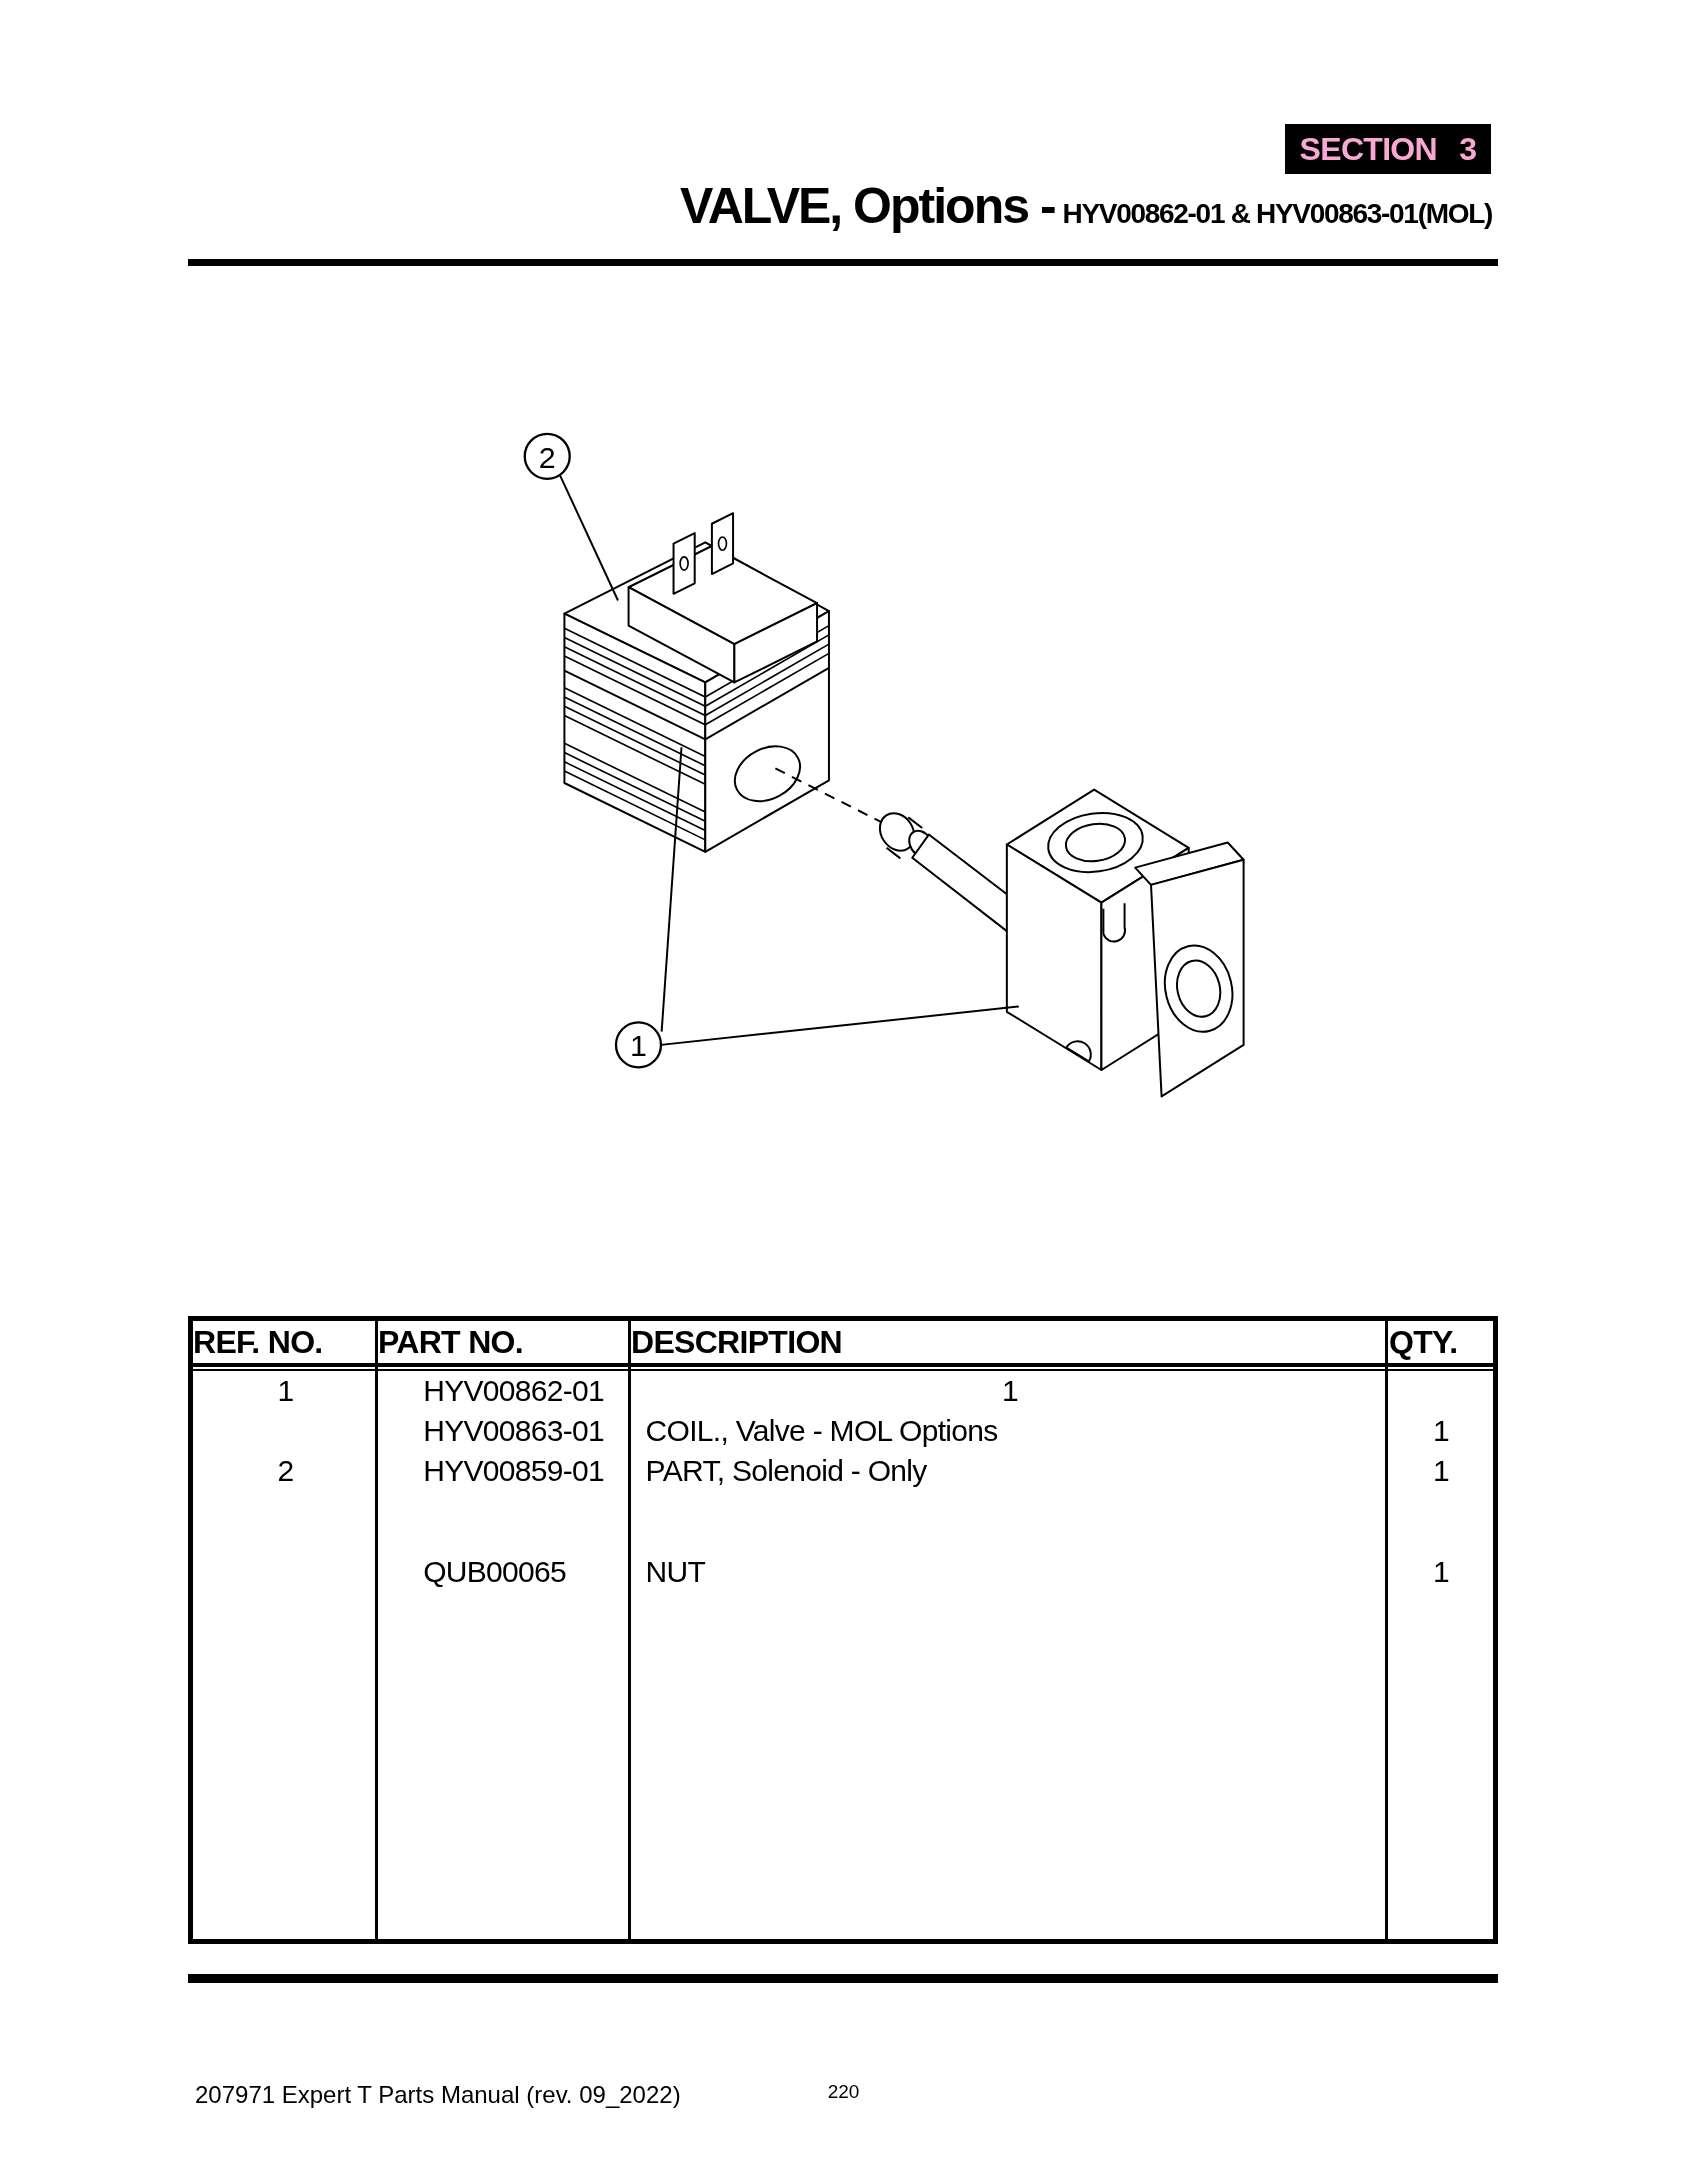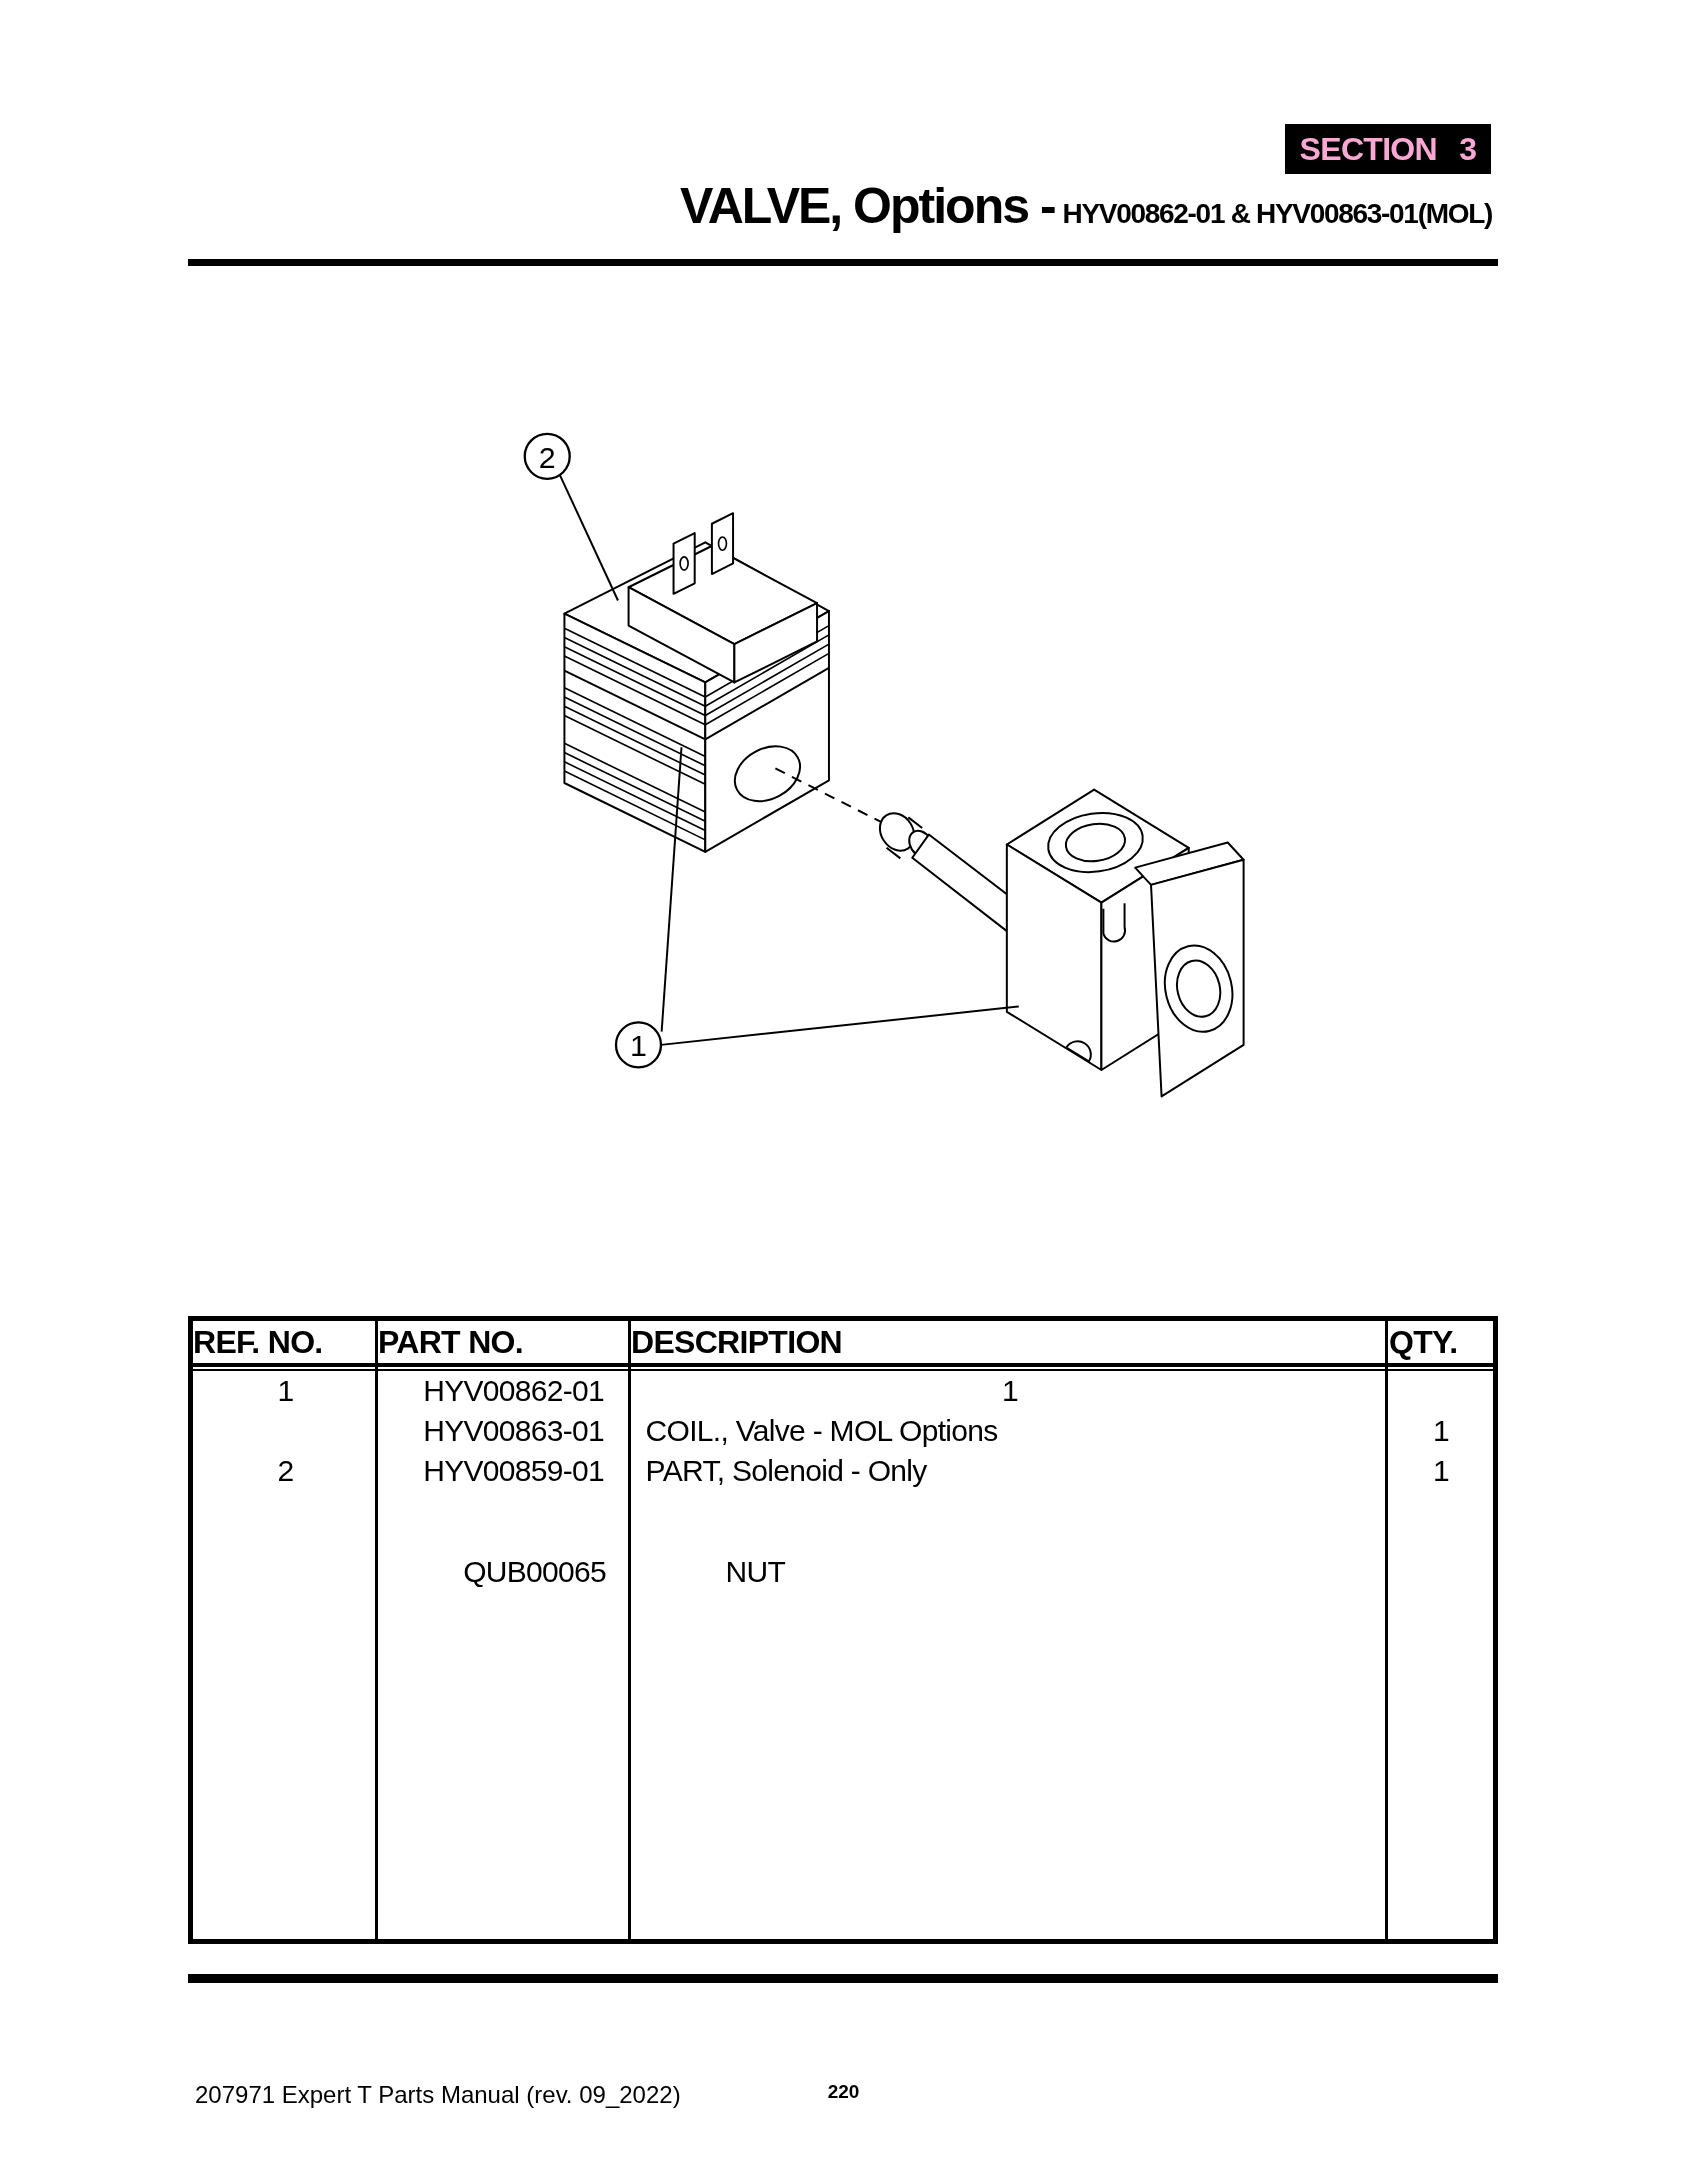--- a/index.html
+++ b/index.html
@@ -126,21 +126,21 @@
   .row .td {
     font-size: 30px;
     line-height: 40px;
     letter-spacing: -0.7px;
     white-space: nowrap;
     overflow: hidden;
   }
   .td.ref, .td.qty { text-align: center; }
   .td.part { padding-left: 13.2px; margin-left: 32px; }
   .td.desc { padding-left: 14.6px; }
-  .row.gap-above { margin-top: 61px; gap: 40px; }
+  .row.gap-above { margin-top: 61px; }
 
   .bottom-rule {
     position: absolute;
     left: 188px; top: 1974px;
     width: 1310px; height: 8.6px;
     background: #000;
   }
 
   
   .footer-left {
@@ -148,21 +148,20 @@
     left: 195px; top: 2081px;
     font-size: 24px;
     letter-spacing: 0;
   }
   .footer-page {
     position: absolute;
     left: 0; top: 2081px;
     width: 1687px;
     text-align: center;
     font-size: 19px;
-    font-weight: bold;
   }
 </style>
 </head>
 <body>
 
 <div class="page">
 
   <div class="section-badge">
     <span>SECTION</span>
     <span>3</span>

